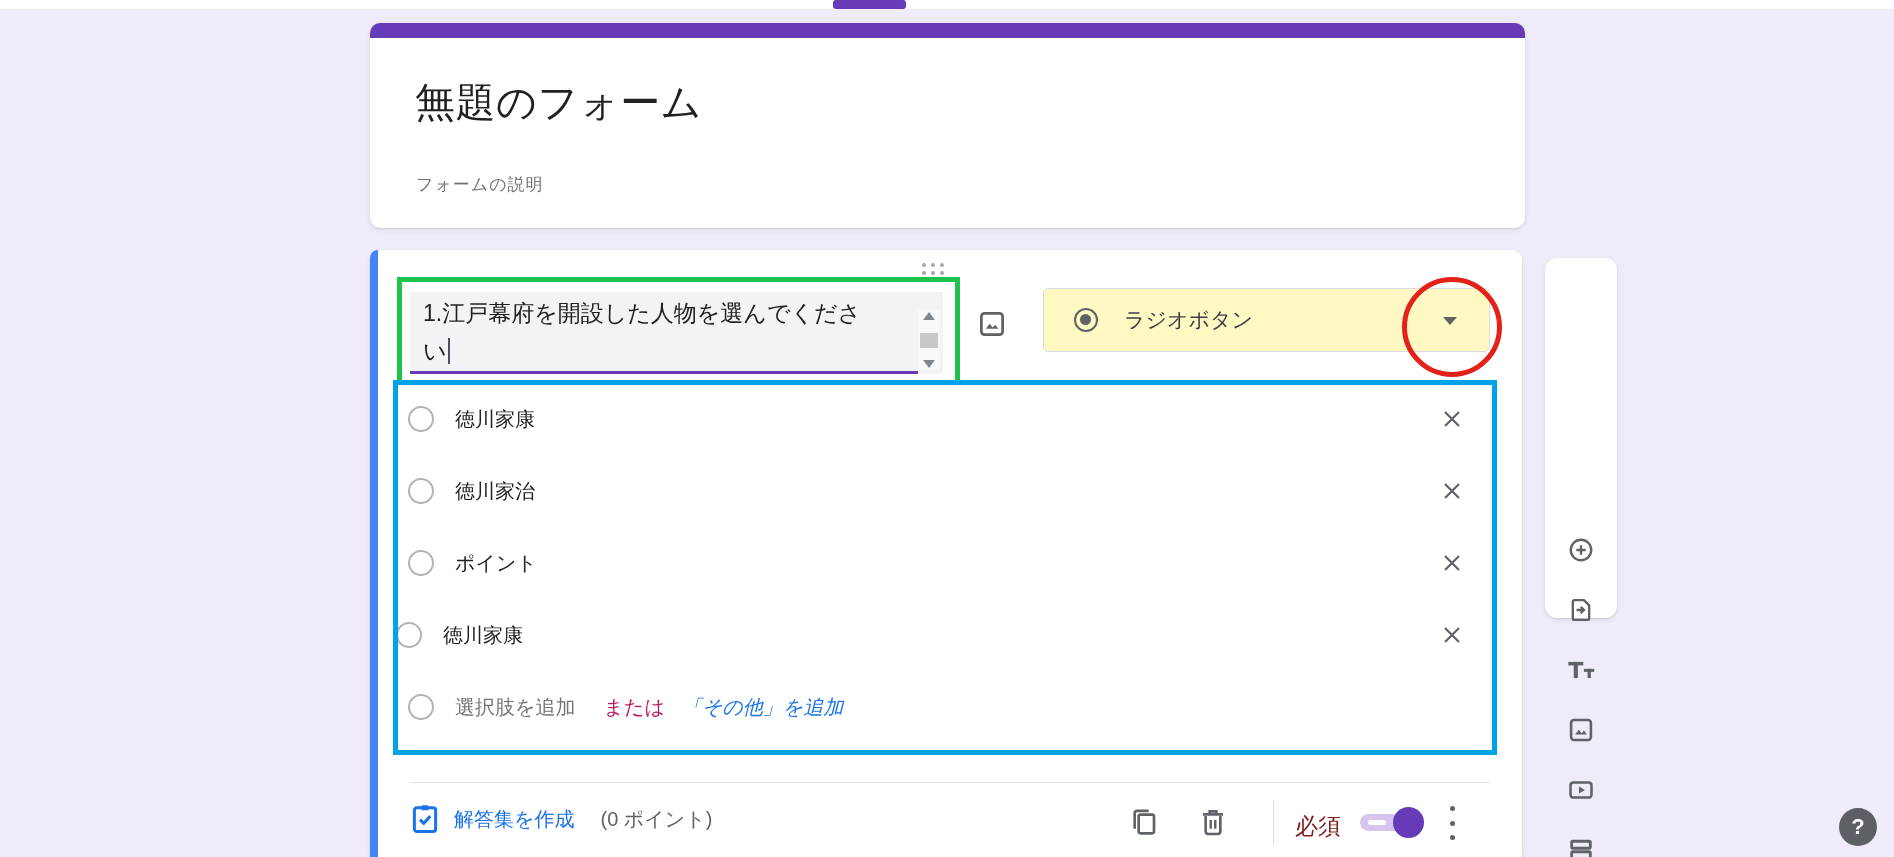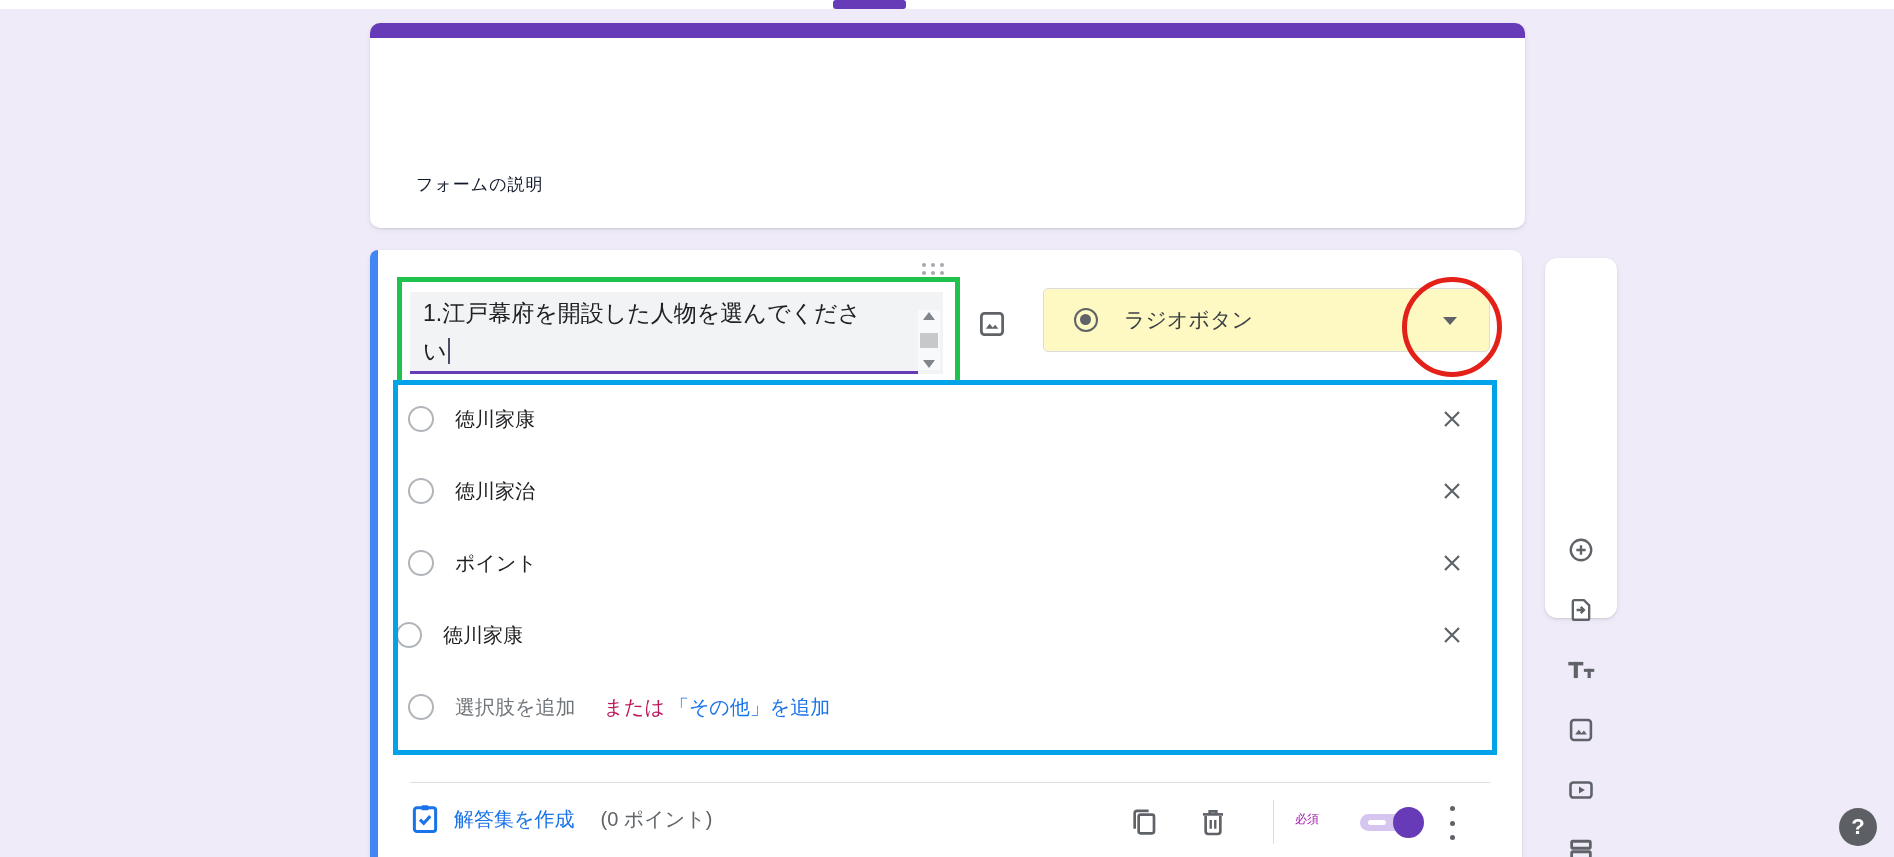--- a/index.html
+++ b/index.html
@@ -9,21 +9,21 @@
 
   
   .top-strip{left:0;top:0;width:1894px;height:9px;background:#ffffff;}
   .top-tab{left:833px;top:0;width:73px;height:9px;background:#673ab7;border-radius:3px;}
 
   
   .card{background:#fff;border-radius:10px;box-shadow:0 1px 2px rgba(0,0,0,.10),0 2px 6px rgba(0,0,0,.06);}
   .title-card{left:370px;top:23px;width:1155px;height:205px;}
   .title-card .bar{position:absolute;left:0;top:0;width:100%;height:15px;background:#673ab7;border-radius:10px 10px 0 0;}
   .form-title{position:absolute;left:45px;top:52px;font-size:40px;color:#202124;letter-spacing:.5px;}
-  .form-desc{position:absolute;left:46px;top:150px;font-size:17px;color:#0f172a;letter-spacing:1px;}
+  .form-desc{position:absolute;left:46px;top:150px;font-size:17px;color:#737373;letter-spacing:1px;}
 
   .q-card{left:370px;top:250px;width:1152px;height:607px;border-radius:10px 10px 0 0;}
   .q-card .blue-edge{position:absolute;left:0;top:0;width:8px;height:100%;background:#4285f4;border-radius:10px 0 0 0;}
 
   
   .drag{left:920px;top:263px;width:26px;height:12px;display:flex;flex-wrap:wrap;gap:3px 5px;align-content:space-between;justify-content:center;}
   .drag i{width:4px;height:4px;border-radius:50%;background:#a5a8ad;display:block;}
 
   
   .q-field{left:410px;top:292px;width:533px;height:82px;background:#f1f3f4;}
@@ -44,30 +44,30 @@
   .dd-radio::after{content:"";position:absolute;left:4px;top:4px;width:11px;height:11px;border-radius:50%;background:#5f6368;}
   .dd-label{margin-left:26px;font-size:21px;color:#3c4043;}
   .dd-caret{position:absolute;right:32px;top:28px;width:0;height:0;border-left:7px solid transparent;border-right:7px solid transparent;border-top:8px solid #5f6368;}
 
   
   .opt-row{height:40px;display:flex;align-items:center;}
   .radio{width:26px;height:26px;border:2px solid #b0b5ba;border-radius:50%;box-sizing:border-box;}
   .opt-label{margin-left:21px;font-size:20px;color:#202124;}
   .opt-gray{color:#70757a;}
   .opt-dark{color:#be185d;margin-left:28px;}
-  .opt-link{color:#1a73e8;margin-left:4px;cursor:pointer;}
+  .opt-link{color:#1a73e8;margin-left:17px;cursor:pointer;font-style:italic;}
   .xbtn{width:26px;height:26px;display:flex;align-items:center;justify-content:center;}
 
   
   .divider{left:410px;top:782px;width:1080px;height:1px;background:#e0e0e0;}
   .answer-key{left:410px;top:802px;display:flex;align-items:center;}
   .ak-label{margin-left:14px;font-size:20px;color:#1a73e8;}
   .pts{margin-left:26px;font-size:20px;color:#5f6368;}
   .vdiv{left:1273px;top:800px;width:1px;height:44px;background:#dadce0;}
-  .req-label{left:1295px;top:811px;font-size:12px;color:#a21caf;}
+  .req-label{left:1295px;top:811px;font-size:23px;color:#7f1d1d;}
   .toggle{left:1360px;top:814px;width:57px;height:17px;border-radius:9px;background:#d5c5ef;}
   .toggle .hl{position:absolute;left:8px;top:6px;width:18px;height:5px;border-radius:3px;background:#ffffff;}
   .toggle .knob{position:absolute;right:-7px;top:-7px;width:31px;height:31px;border-radius:50%;background:#673ab7;}
   .dots{left:1447px;top:806px;width:10px;height:34px;display:flex;flex-direction:column;justify-content:space-between;align-items:center;}
   .dots i{width:5px;height:5px;border-radius:50%;background:#5f6368;display:block;}
 
   
   .side-bar{left:1545px;top:258px;width:72px;height:360px;border-radius:12px;}
   .side-bar .ic{position:absolute;left:50%;transform:translateX(-50%);width:30px;height:30px;display:flex;align-items:center;justify-content:center;}
 
@@ -85,20 +85,21 @@
 </head>
 <body>
 
 <div class="stage">
 
   <div class="abs top-strip"></div>
   <div class="abs top-tab"></div>
 
   <div class="abs card title-card">
     <div class="bar"></div>
+    <div class="form-title">無題のフォーム</div>
     <div class="form-desc">フォームの説明</div>
   </div>
 
   <div class="abs card q-card">
     <div class="blue-edge"></div>
   </div>
 
   <div class="abs drag">
     <i></i>
       <i></i>

